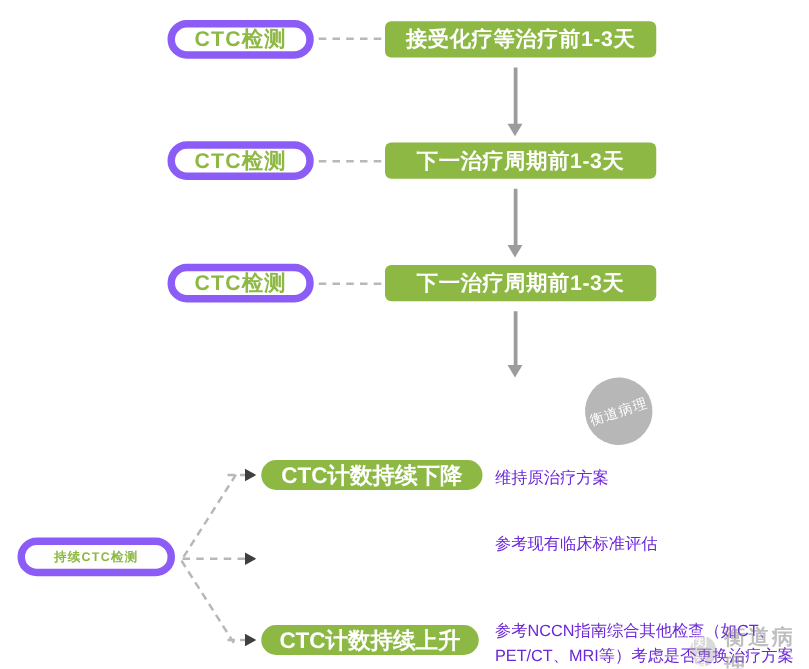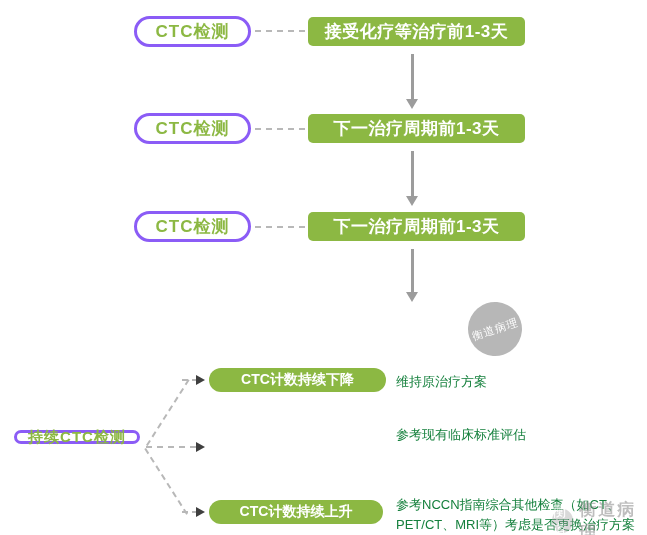--- a/index.html
+++ b/index.html
@@ -1,50 +1,50 @@
 <!DOCTYPE html>
 <html><head>
 <meta charset="utf-8">
 <style>
   html,body{margin:0;padding:0;background:#ffffff;}
   body{font-family:"Liberation Sans","DejaVu Sans",sans-serif;}
   #canvas{position:relative;width:647px;height:535px;background:#ffffff;overflow:hidden;}
 
   .pill{
     position:absolute;box-sizing:border-box;
-    border:3px solid #8b5cf6;border-radius:17px;background:#fff;
+    border:6px solid #8b5cf6;border-radius:17px;background:#fff;
     color:#8cb843;font-weight:bold;font-size:17px;
     display:flex;align-items:center;justify-content:center;
     letter-spacing:1px;
   }
   .gbox{
     position:absolute;box-sizing:border-box;
     background:#8cb843;color:#ffffff;font-weight:bold;font-size:17px;
     display:flex;align-items:center;justify-content:center;
     border-radius:5px;letter-spacing:0.5px;
   }
-  .gbox.small{font-size:14px;border-radius:13px;letter-spacing:0;}
+  .gbox.small{font-size:18px;border-radius:13px;letter-spacing:0;}
 
   .dash-h{position:absolute;border-top:2px dashed #b8b8b8;height:0;}
   .dash-diag{position:absolute;border-top:2px dashed #b8b8b8;height:0;transform-origin:0 0;}
 
   .v-arrow{position:absolute;width:3px;background:#9c9c9c;}
   .v-arrow::after{
     content:'';position:absolute;left:-5px;bottom:-9px;width:0;height:0;
     border-left:6px solid transparent;border-right:6px solid transparent;
     border-top:10px solid #9c9c9c;
   }
 
   .arrowhead{
     position:absolute;width:0;height:0;
     border-top:5px solid transparent;border-bottom:5px solid transparent;
     border-left:9px solid #3f3f3f;
   }
 
-  .note{position:absolute;color:#15803d;font-size:13px;line-height:1.5;}
+  .note{position:absolute;color:#6d28d9;font-size:13px;line-height:1.5;}
 
   .wm-badge{
     position:absolute;border-radius:50%;
     background:rgba(95,95,95,0.45);
     color:#ffffff;font-size:11px;letter-spacing:1px;
     display:flex;align-items:center;justify-content:center;
     transform:rotate(-18deg);
   }
   .wm-corner{position:absolute;display:flex;align-items:center;opacity:0.55;}
   .wm-corner .wm-circle{
@@ -86,21 +86,21 @@
   <div class="gbox" style="left:308px;top:212px;width:217px;height:29px;">
     <span>下一治疗周期前1-3天</span>
   </div>
 
   <div class="v-arrow" style="left:411px;top:249px;height:44px;"></div>
 
   <div class="wm-badge" style="left:468px;top:302px;width:54px;height:54px;">
     <span>衡道病理</span>
   </div>
 
-  <div class="pill" style="left:14px;top:430px;width:126px;height:14px;font-size:15px;">
+  <div class="pill" style="left:14px;top:430px;width:126px;height:31px;font-size:10px;">
     <span>持续CTC检测</span>
   </div>
 
   <div class="dash-diag" style="left:146px;top:445px;width:78px;transform:rotate(-57.5deg);"></div>
   <div class="dash-h" style="left:182px;top:379px;width:16px;"></div>
   <div class="arrowhead" style="left:196px;top:375px;"></div>
 
   <div class="dash-h" style="left:146px;top:446px;width:50px;"></div>
   <div class="arrowhead" style="left:196px;top:442px;"></div>
 

